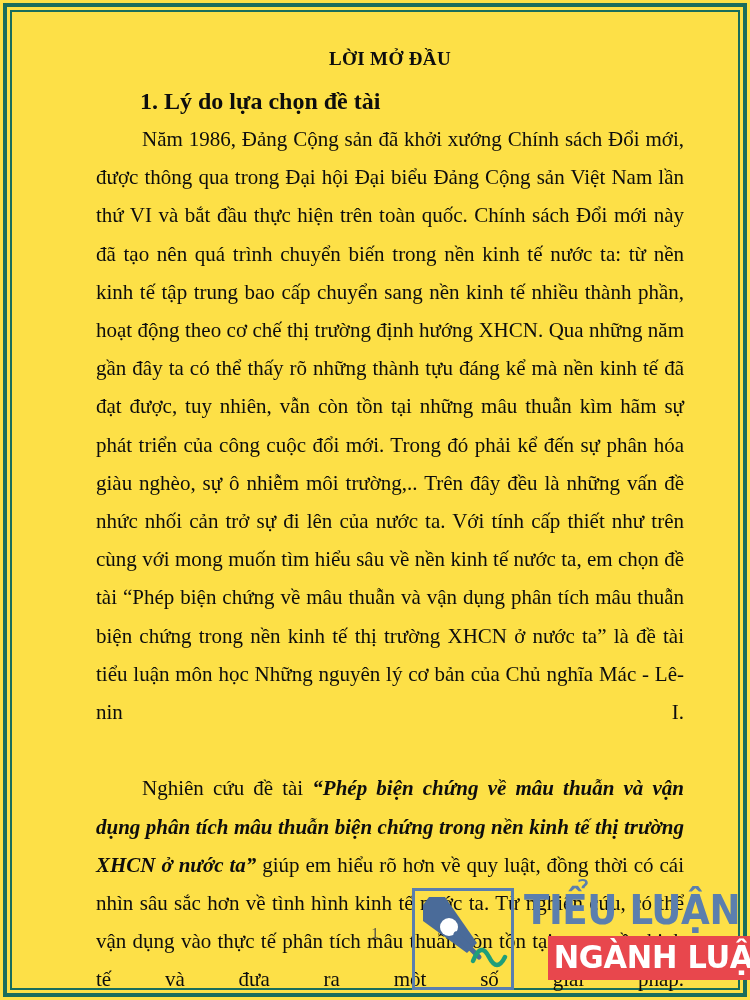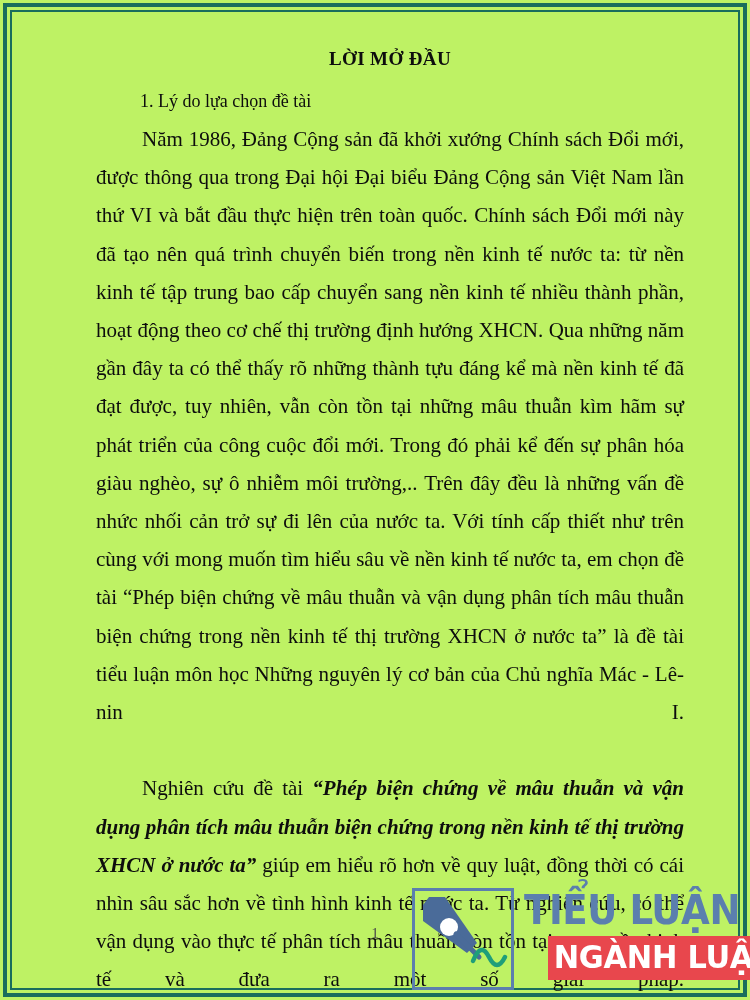--- a/index.html
+++ b/index.html
@@ -13,21 +13,21 @@
     overflow: hidden;
     font-family: "Liberation Serif", "DejaVu Serif", serif;
   }
 
   
   #page {
     position: relative;
     width: 750px;
     height: 1000px;
     box-sizing: border-box;
-    background: #bef264;
+    background: #fde047;
   }
   .frame-outer {
     position: absolute;
     left: 3px;
     top: 3px;
     right: 3px;
     bottom: 3px;
     border: 4px solid #1a6d5c;
     box-sizing: border-box;
     pointer-events: none;
@@ -55,22 +55,22 @@
   .doc-title {
     text-align: center;
     font-weight: bold;
     font-size: 19px;
     letter-spacing: 0.4px;
     margin: 0 0 10px 0;
     line-height: 26px;
   }
 
   .section-heading {
-    font-weight: normal;
-    font-size: 18px;
+    font-weight: bold;
+    font-size: 24px;
     line-height: 38px;
     margin: 0;
     text-indent: 44px;
     white-space: nowrap;
   }
 
   .para {
     font-size: 21px;
     line-height: 38.2px;
     margin: 0;

